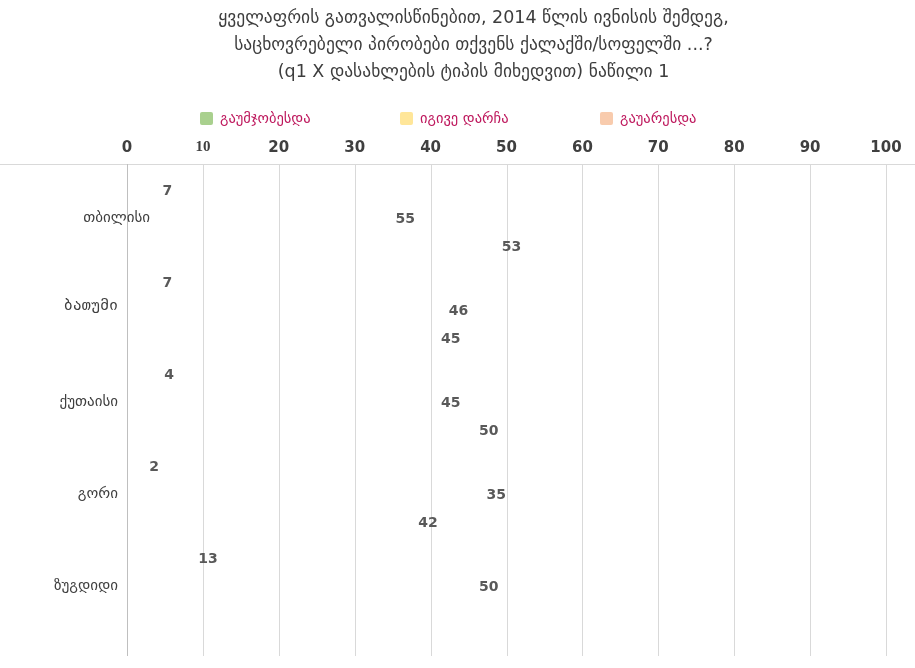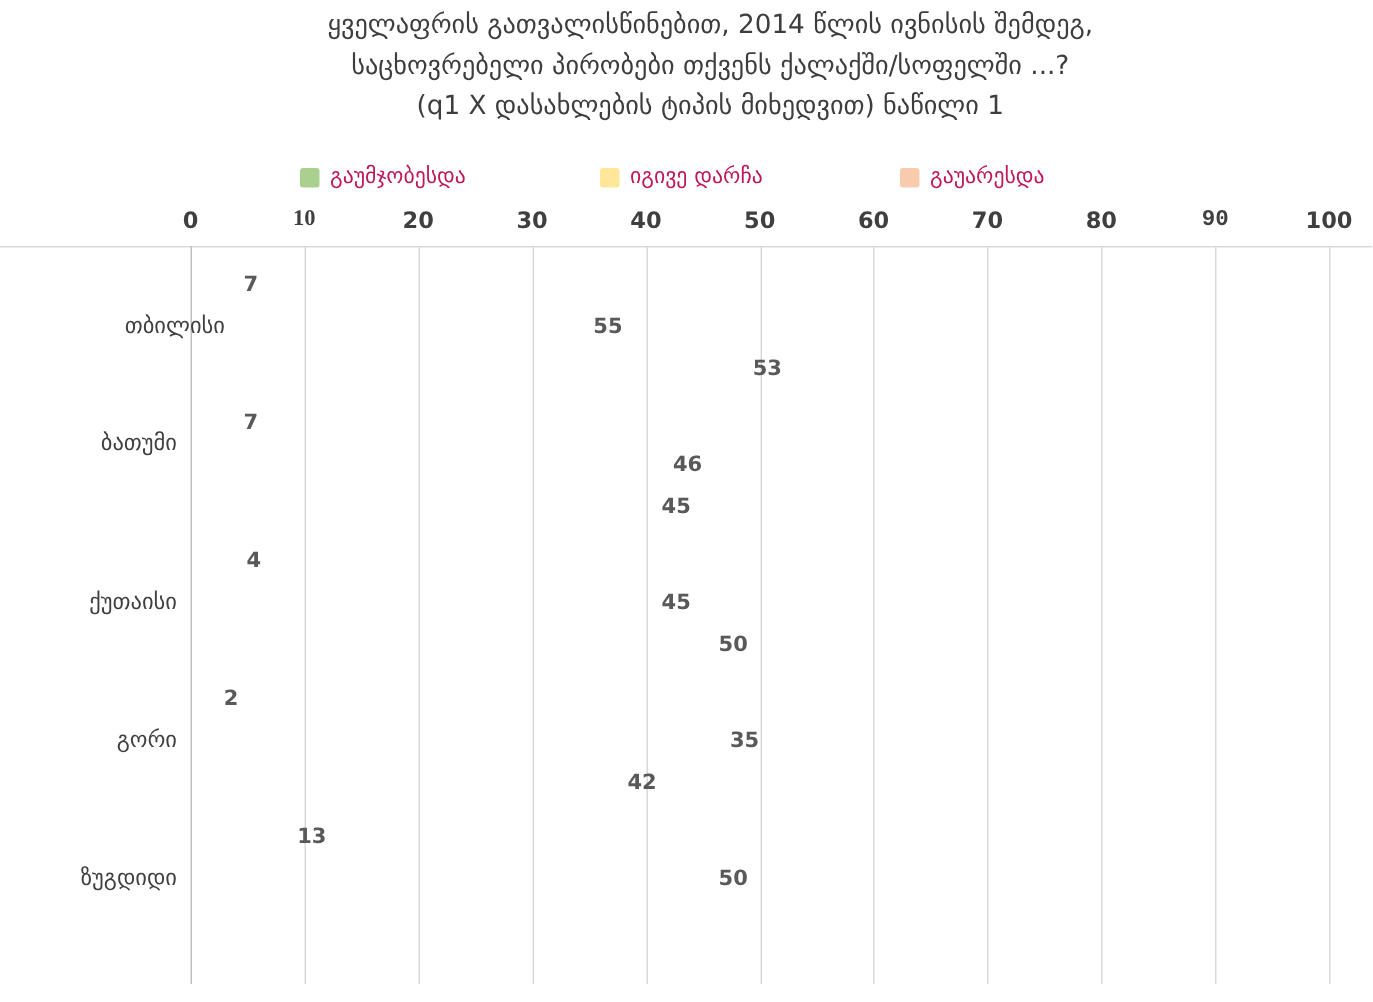--- a/index.html
+++ b/index.html
@@ -190,21 +190,21 @@
     <div class="axis-labels" id="x-axis-labels">
         <div class="x-tick" style="left: 127px;">0</div>
         <div class="x-tick" style="left: 202.9px; font-family: Liberation Serif, serif;">10</div>
         <div class="x-tick" style="left: 278.8px;">20</div>
         <div class="x-tick" style="left: 354.7px;">30</div>
         <div class="x-tick" style="left: 430.6px;">40</div>
         <div class="x-tick" style="left: 506.5px;">50</div>
         <div class="x-tick" style="left: 582.4px;">60</div>
         <div class="x-tick" style="left: 658.3px;">70</div>
         <div class="x-tick" style="left: 734.2px;">80</div>
-        <div class="x-tick" style="left: 810.1px; font-family: Liberation Mono, monospace;">90</div>
+        <div class="x-tick" style="left: 810.1px;">90</div>
         <div class="x-tick" style="left: 886px;">100</div>
       </div>
     <div class="top-rule"></div>
     <div class="grid-area" id="grid-area">
         <div class="gridline axis0" style="left: 127px;"></div>
         <div class="gridline" style="left: 202.9px;"></div>
         <div class="gridline" style="left: 278.8px;"></div>
         <div class="gridline" style="left: 354.7px;"></div>
         <div class="gridline" style="left: 430.6px;"></div>
         <div class="gridline" style="left: 506.5px;"></div>
@@ -224,21 +224,21 @@
           <div class="bar-row" style="top: 28px; left: 127px; width: 296.01px;">
             <div class="bar" style="background: rgb(255, 230, 153);"></div>
             <div class="bar-value" style="right: 8px;">55</div>
           </div>
           <div class="bar-row" style="top: 56px; left: 127px; width: 402.27px;">
             <div class="bar" style="background: rgb(248, 203, 173);"></div>
             <div class="bar-value" style="right: 8px;">53</div>
           </div>
         </div>
         <div class="group" style="top: 106px; height: 92px;">
-          <div class="cat-label" style="top: 16px;">ბათუმი</div>
+          <div class="cat-label" style="top: 26px; font-family: Liberation Mono, monospace;">ბათუმი</div>
           <div class="bar-row" style="top: 0px; left: 127px; width: 53.13px;">
             <div class="bar" style="background: rgb(169, 208, 142);"></div>
             <div class="bar-value" style="right: 8px;">7</div>
           </div>
           <div class="bar-row" style="top: 28px; left: 127px; width: 349.14px;">
             <div class="bar" style="background: rgb(255, 230, 153);"></div>
             <div class="bar-value" style="right: 8px;">46</div>
           </div>
           <div class="bar-row" style="top: 56px; left: 127px; width: 341.55px;">
             <div class="bar" style="background: rgb(248, 203, 173);"></div>

